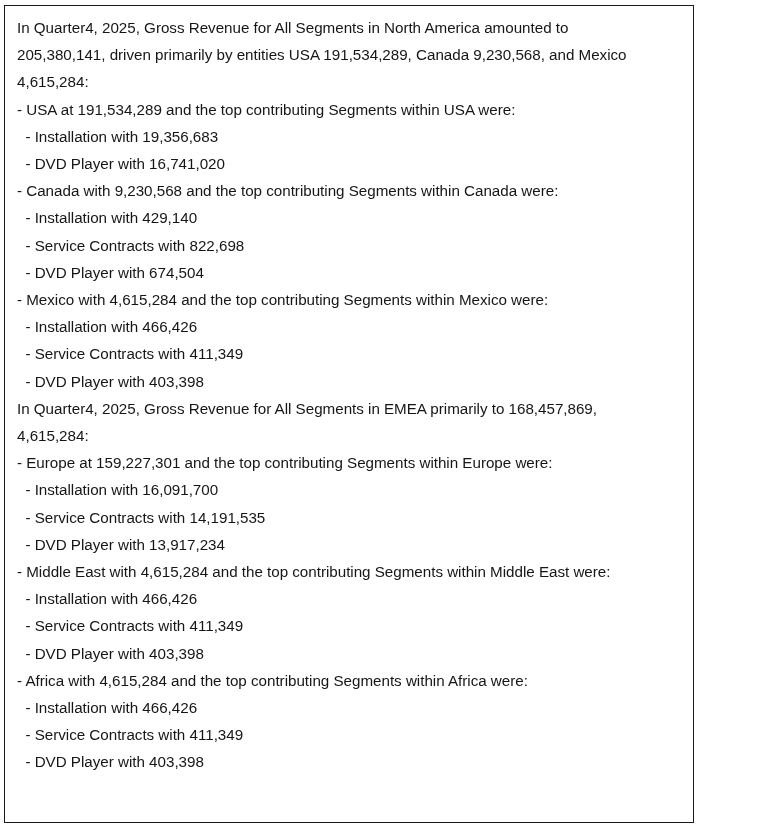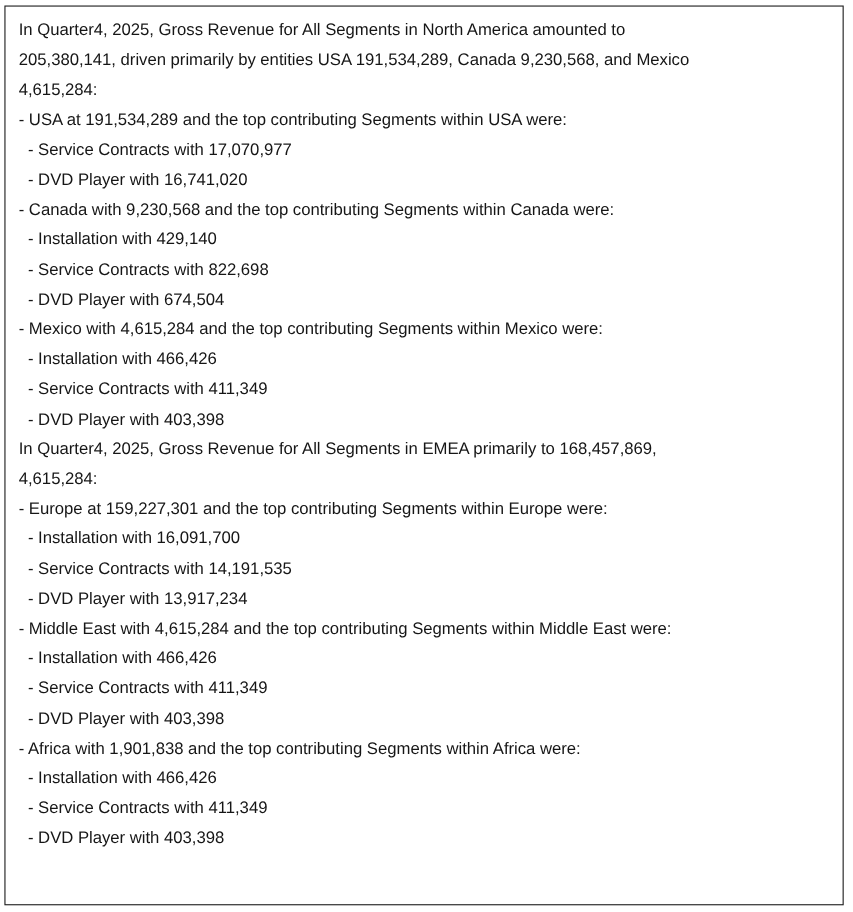--- a/index.html
+++ b/index.html
@@ -12,21 +12,21 @@
     width: 775px;
     height: 829px;
     overflow: hidden;
     font-family: "Liberation Sans", sans-serif;
     color: #1a1a1a;
   }
   #report-box {
     position: absolute;
     left: 4px;
     top: 5px;
-    width: 763px;
+    width: 690px;
     height: 818px;
     box-sizing: border-box;
     border: 1.5px solid #1b1b1b;
     background: #ffffff;
     overflow: hidden;
   }
   #report-lines {
     padding: 8px 10px 0 12px;
   }
   .line {
@@ -43,38 +43,38 @@
 </style>
 </head>
 <body>
 
 <div id="report-box" style="border-color: rgb(27, 27, 27); background: rgb(255, 255, 255); color: rgb(22, 22, 22);">
   <div id="report-lines">
       <div class="line lvl0">In Quarter4, 2025, Gross Revenue for All Segments in North America amounted to</div>
       <div class="line lvl0">205,380,141, driven primarily by entities USA 191,534,289, Canada 9,230,568, and Mexico</div>
       <div class="line lvl0">4,615,284:</div>
       <div class="line lvl1">- USA at 191,534,289 and the top contributing Segments within USA were:</div>
-      <div class="line lvl2">  - Service Contracts with 17,070,977</div>
+      <div class="line lvl2">  - Installation with 19,356,683</div>
       <div class="line lvl2">  - DVD Player with 16,741,020</div>
       <div class="line lvl1">- Canada with 9,230,568 and the top contributing Segments within Canada were:</div>
       <div class="line lvl2">  - Installation with 429,140</div>
       <div class="line lvl2">  - Service Contracts with 822,698</div>
       <div class="line lvl2">  - DVD Player with 674,504</div>
       <div class="line lvl1">- Mexico with 4,615,284 and the top contributing Segments within Mexico were:</div>
       <div class="line lvl2">  - Installation with 466,426</div>
       <div class="line lvl2">  - Service Contracts with 411,349</div>
       <div class="line lvl2">  - DVD Player with 403,398</div>
       <div class="line lvl0">In Quarter4, 2025, Gross Revenue for All Segments in EMEA primarily to 168,457,869,</div>
       <div class="line lvl0">4,615,284:</div>
       <div class="line lvl1">- Europe at 159,227,301 and the top contributing Segments within Europe were:</div>
       <div class="line lvl2">  - Installation with 16,091,700</div>
       <div class="line lvl2">  - Service Contracts with 14,191,535</div>
       <div class="line lvl2">  - DVD Player with 13,917,234</div>
       <div class="line lvl1">- Middle East with 4,615,284 and the top contributing Segments within Middle East were:</div>
       <div class="line lvl2">  - Installation with 466,426</div>
       <div class="line lvl2">  - Service Contracts with 411,349</div>
       <div class="line lvl2">  - DVD Player with 403,398</div>
-      <div class="line lvl1">- Africa with 1,901,838 and the top contributing Segments within Africa were:</div>
+      <div class="line lvl1">- Africa with 4,615,284 and the top contributing Segments within Africa were:</div>
       <div class="line lvl2">  - Installation with 466,426</div>
       <div class="line lvl2">  - Service Contracts with 411,349</div>
       <div class="line lvl2">  - DVD Player with 403,398</div>
     </div>
 </div>
 
 </body></html>

